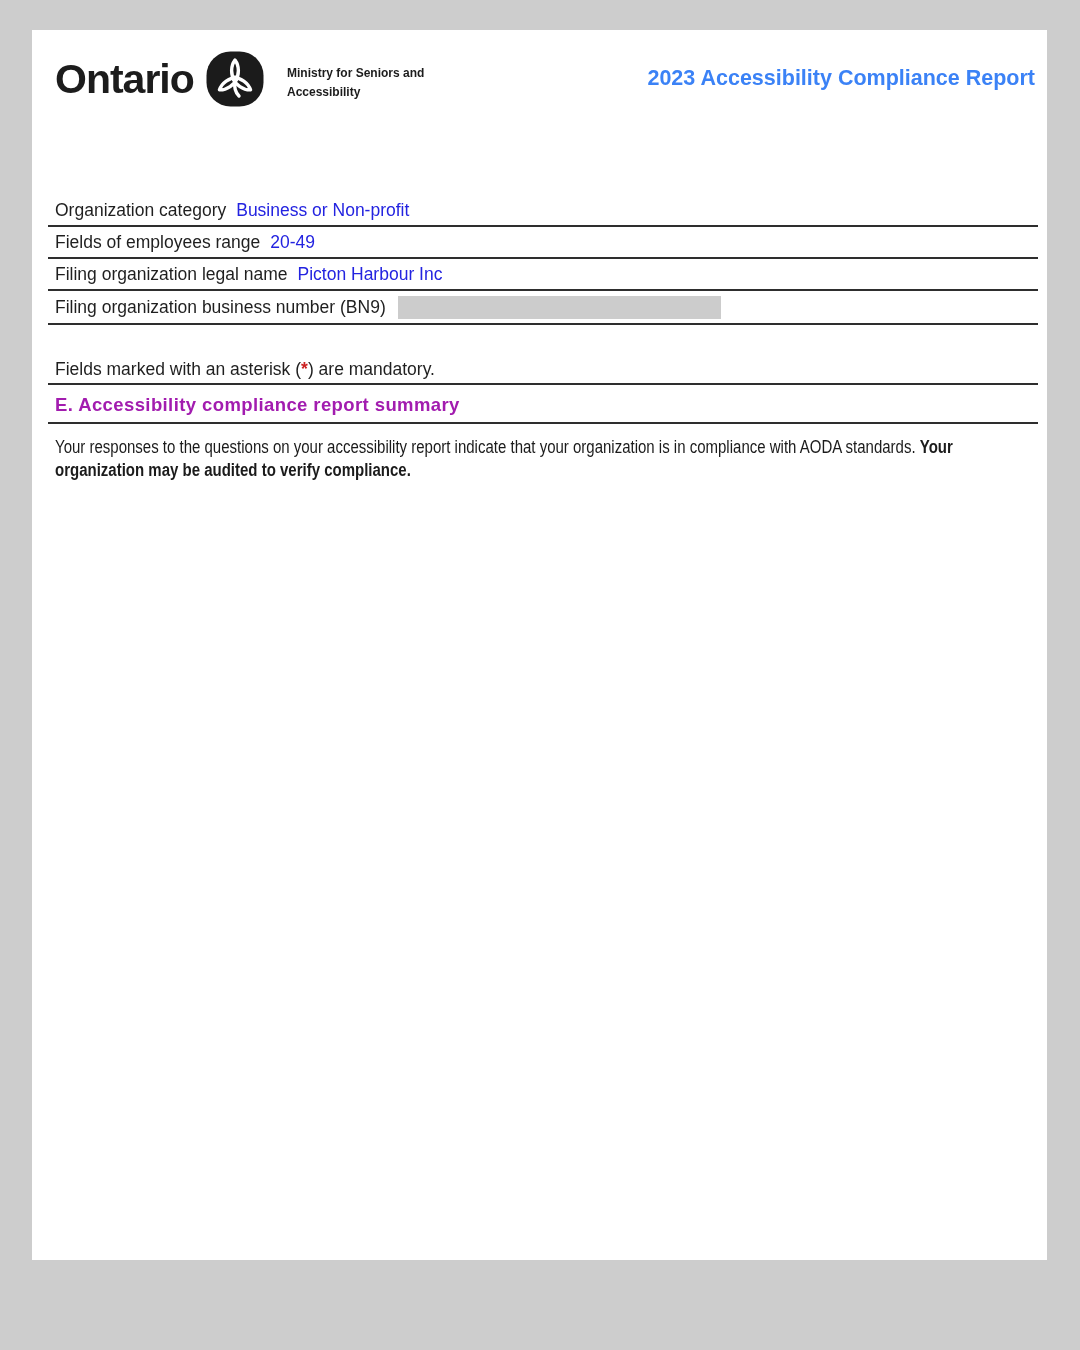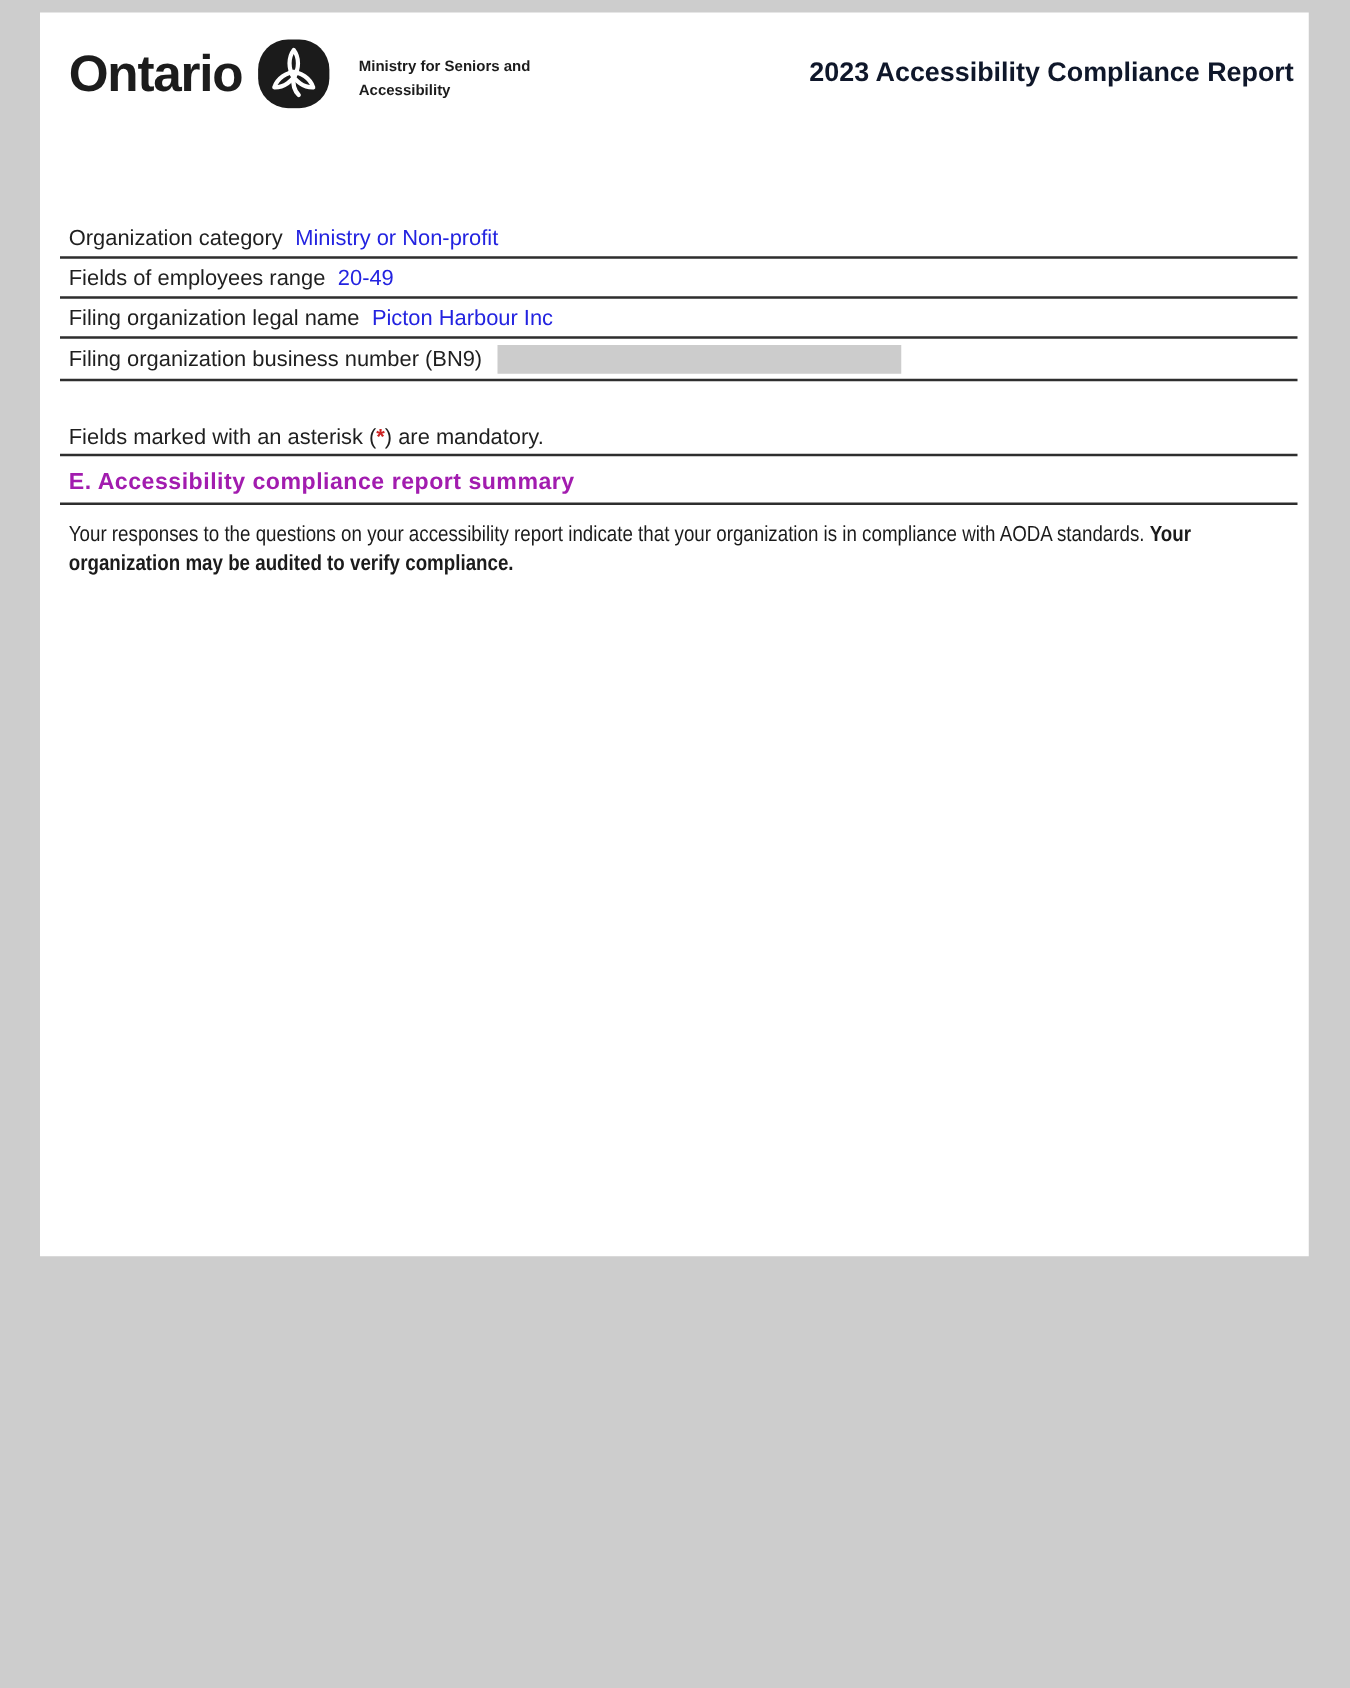--- a/index.html
+++ b/index.html
@@ -4,22 +4,22 @@
 <style>
   * { margin: 0; padding: 0; box-sizing: border-box; }
   html, body {
     width: 1080px; height: 1350px;
     background: #cdcdcd;
     font-family: "Liberation Sans", sans-serif;
     overflow: hidden;
   }
   .page {
     position: absolute;
-    left: 32px; top: 10px;
-    width: 1015px; height: 995px;
+    left: 32px; top: 30px;
+    width: 1015px; height: 1230px;
     background: #ffffff;
   }
 
   
   .brand {
     position: absolute;
     left: 23px; top: 20px;
     display: flex; align-items: center;
   }
   .wordmark {
@@ -40,21 +40,21 @@
     font-weight: 700;
     font-size: 12px;
     line-height: 19px;
     color: #1c1c1c;
   }
   .report-title {
     position: absolute;
     right: 12px; top: 36px;
     font-weight: 700;
     font-size: 21.5px;
-    color: #0f172a;
+    color: #3b82f6;
     white-space: nowrap;
   }
 
   
   .content {
     position: absolute;
     left: 16px; right: 9px; top: 165px;
   }
   .field-row {
     padding: 5px 0 4px 7px;
@@ -133,21 +133,21 @@
   <div class="ministry">
     <div>Ministry for Seniors and</div>
     <div>Accessibility</div>
   </div>
   <div class="report-title">2023 Accessibility Compliance Report</div>
 
   <div class="content">
 
     <div class="field-row">
       <span class="field-label">Organization category</span>
-      <span class="field-value">Ministry or Non-profit</span>
+      <span class="field-value">Business or Non-profit</span>
     </div>
 
     <div class="field-row">
       <span class="field-label">Fields of employees range</span>
       <span class="field-value">20-49</span>
     </div>
 
     <div class="field-row">
       <span class="field-label">Filing organization legal name</span>
       <span class="field-value">Picton Harbour Inc</span>

